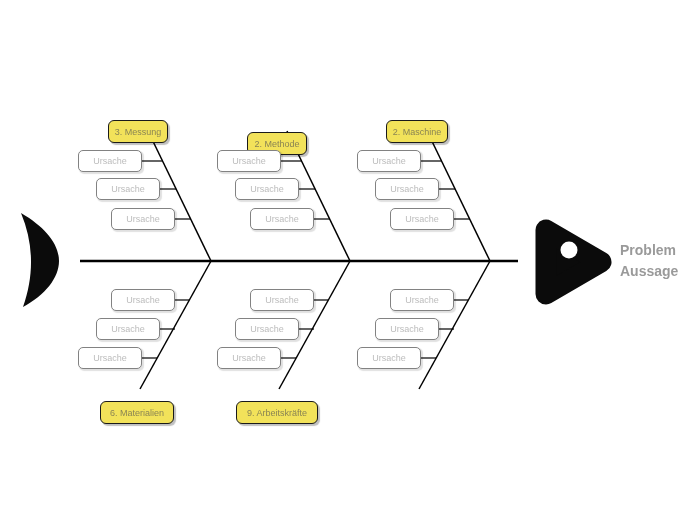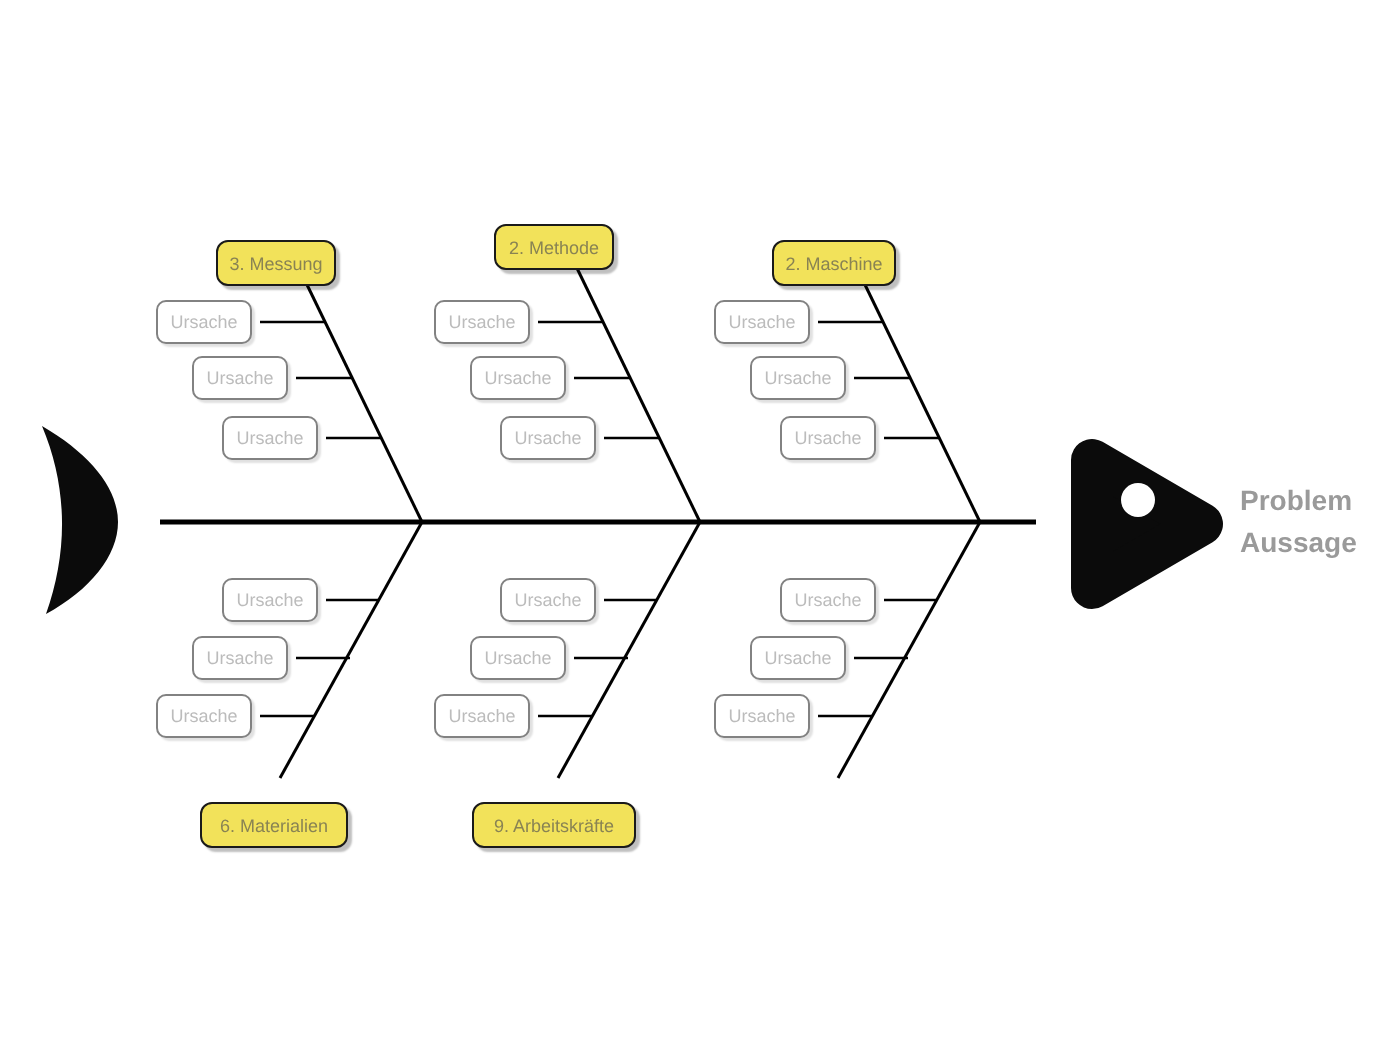--- a/index.html
+++ b/index.html
@@ -22,21 +22,21 @@
   .category{
     height:23px;
     background:#F2E25A;
     border:1.5px solid #1a1a1a;
     border-radius:6px;
     color:rgba(80,80,80,0.65);
     box-shadow:2px 2px 1px rgba(0,0,0,0.25);
     margin-top:12px;
   }
   .cause{
-    width:48px;height:22px;
+    width:64px;height:22px;
     background:#ffffff;
     border:1.5px solid #828282;
     border-radius:5px;
     color:#bcbcbc;
     box-shadow:1.5px 1.5px 1px rgba(0,0,0,0.12);
   }
   .problem-label{
     position:absolute;
     left:620px;top:240px;
     font-size:14px;
@@ -83,21 +83,21 @@
     <line x1="427" y1="329" x2="454" y2="329" stroke="#000" stroke-width="1.2"></line>
     <line x1="409" y1="358" x2="436" y2="358" stroke="#000" stroke-width="1.2"></line>
 
     <path d="M 21,213 C 45,227 59,244 59,261 C 59,278 45,295 23,307 C 34,276 34,244 21,213 Z" fill="#0b0b0b"></path>
 
     <path d="M 546,230 L 546,294 L 601,262 Z" fill="#0b0b0b" stroke="#0b0b0b" stroke-width="21" stroke-linejoin="round"></path>
     <circle cx="569" cy="250" r="8.5" fill="#ffffff"></circle>
   </svg>
 
   <div class="node category" style="left:108px;top:108px;width:60px">3. Messung</div>
-  <div class="node category" style="left:247px;top:100px;width:60px">2. Methode</div>
+  <div class="node category" style="left:247px;top:120px;width:60px">2. Methode</div>
   <div class="node category" style="left:386px;top:108px;width:62px">2. Maschine</div>
 
   <div class="node category" style="left:100px;top:389px;width:74px">6. Materialien</div>
   <div class="node category" style="left:236px;top:389px;width:82px">9. Arbeitskräfte</div>
 
   <div class="node cause" style="left:78px;top:150px">Ursache</div>
   <div class="node cause" style="left:96px;top:178px">Ursache</div>
   <div class="node cause" style="left:111px;top:208px">Ursache</div>
 
   <div class="node cause" style="left:217px;top:150px">Ursache</div>

